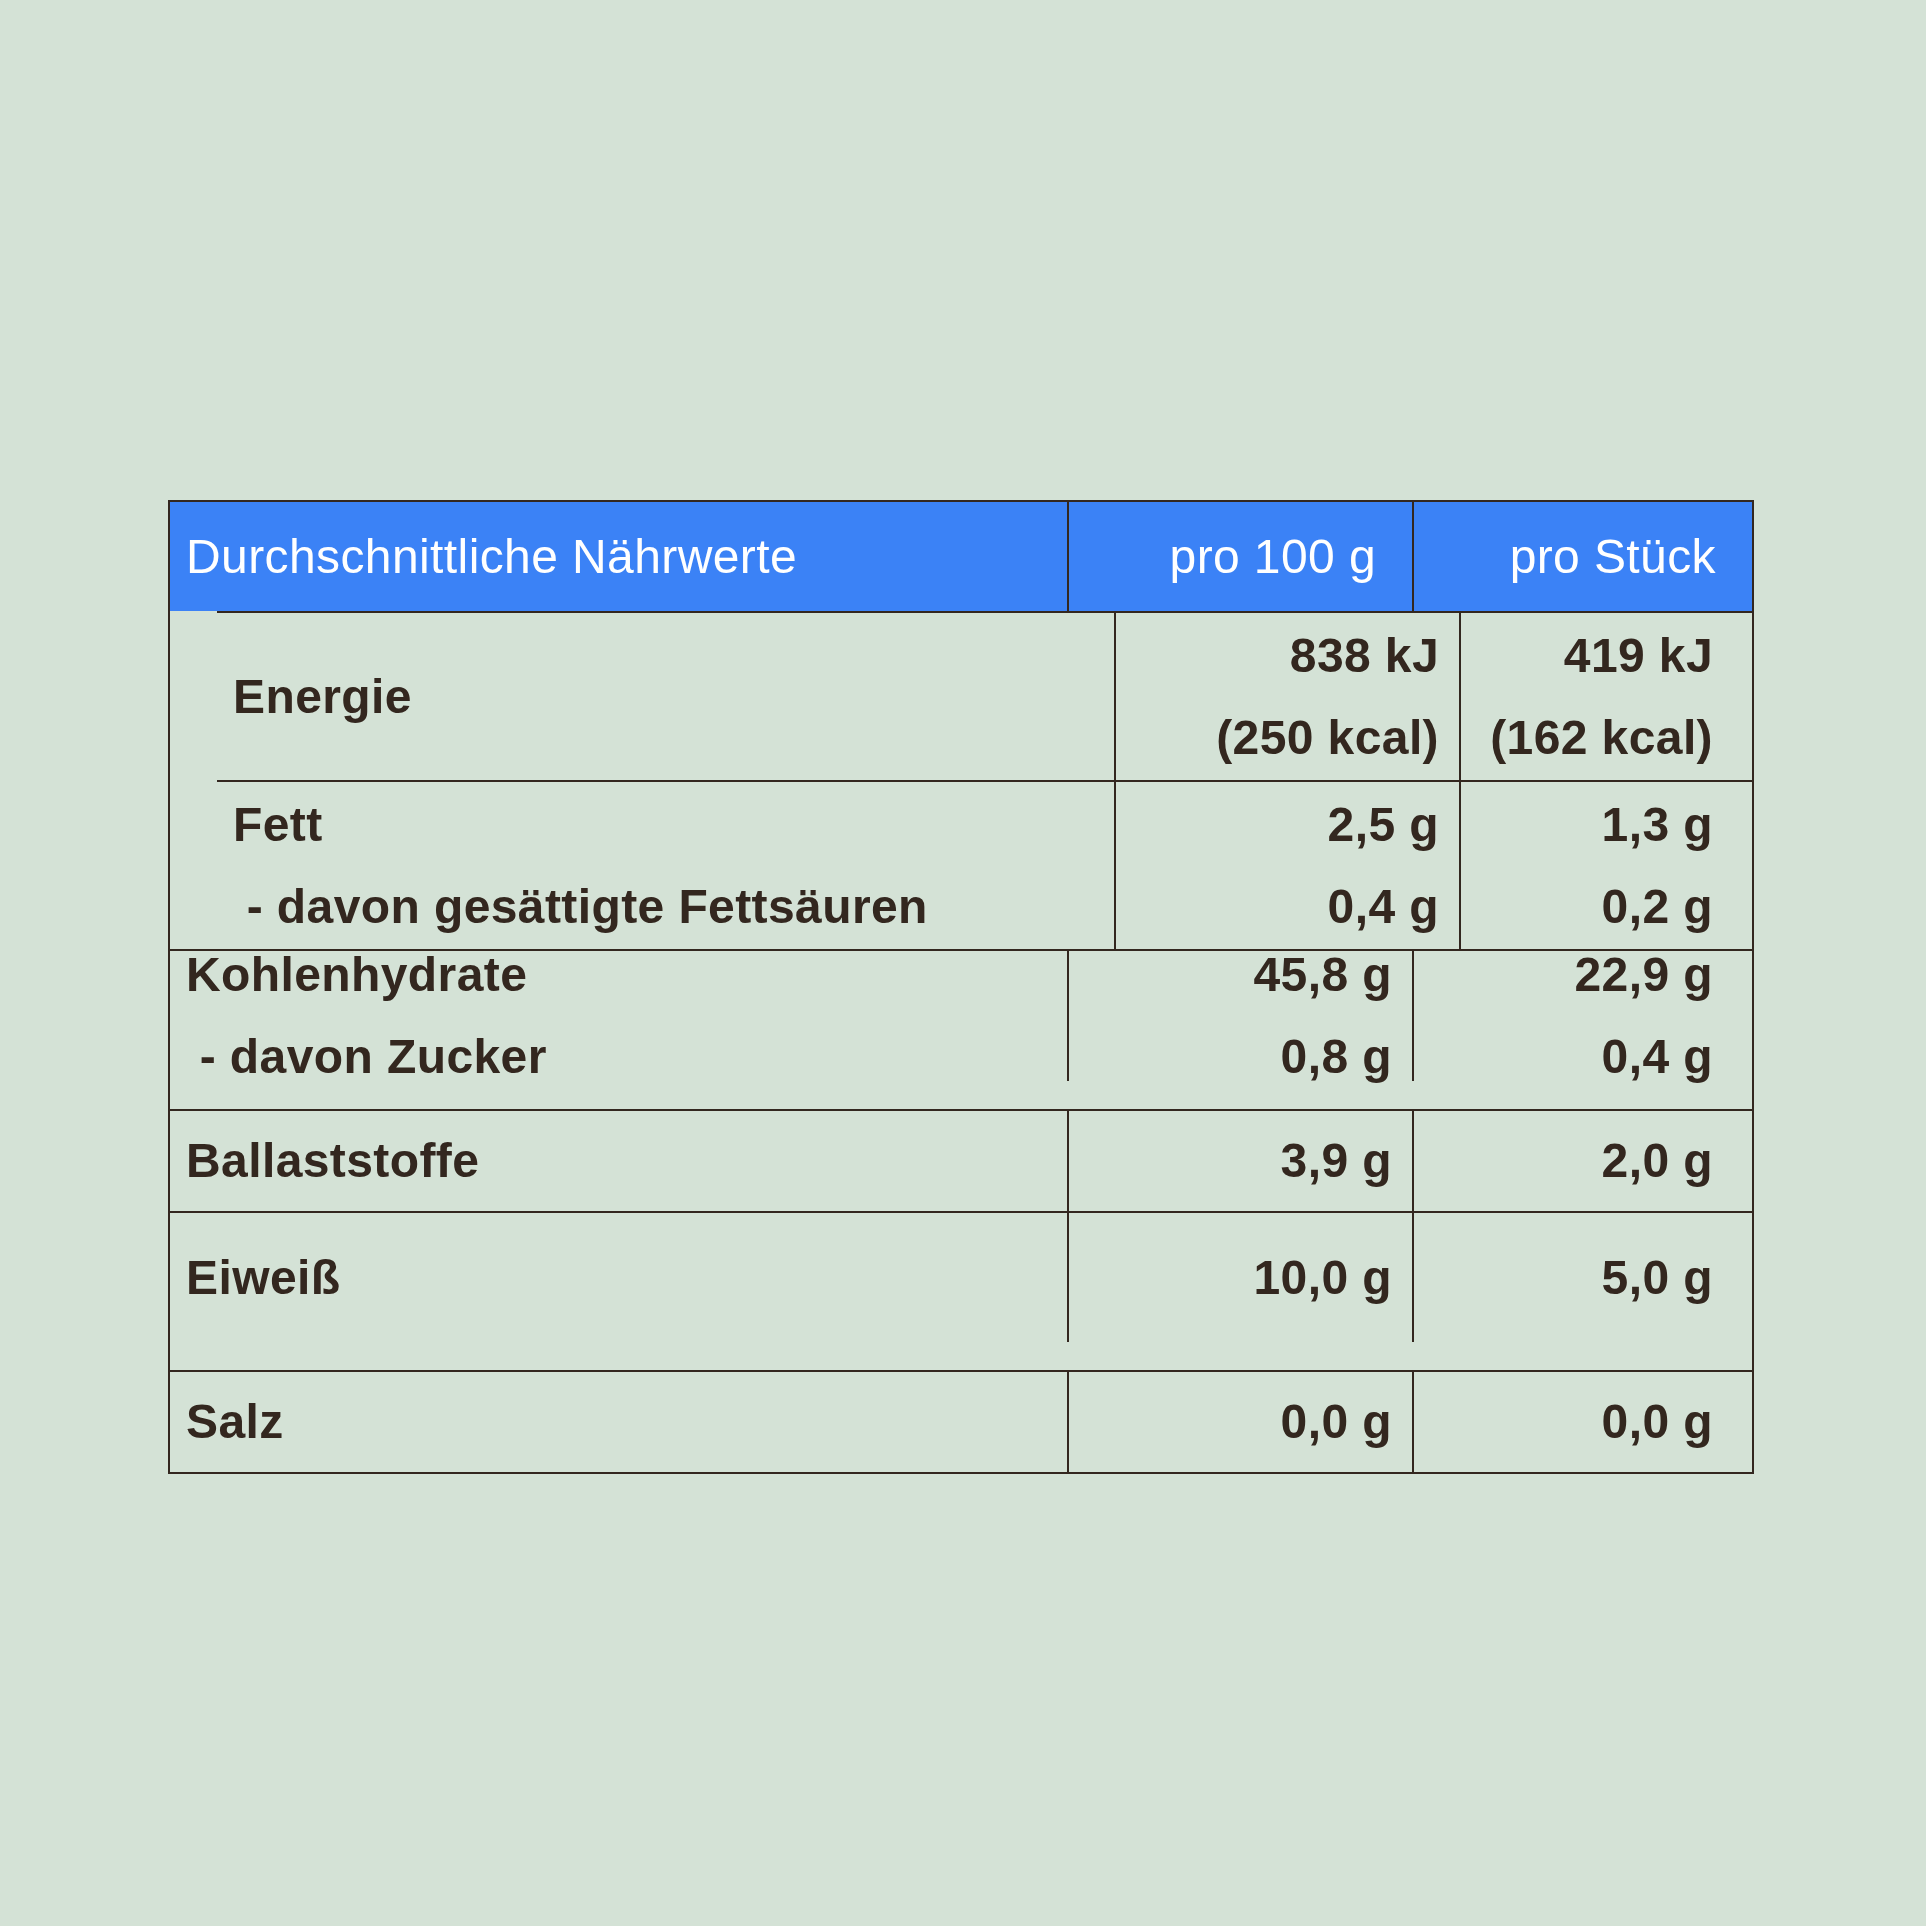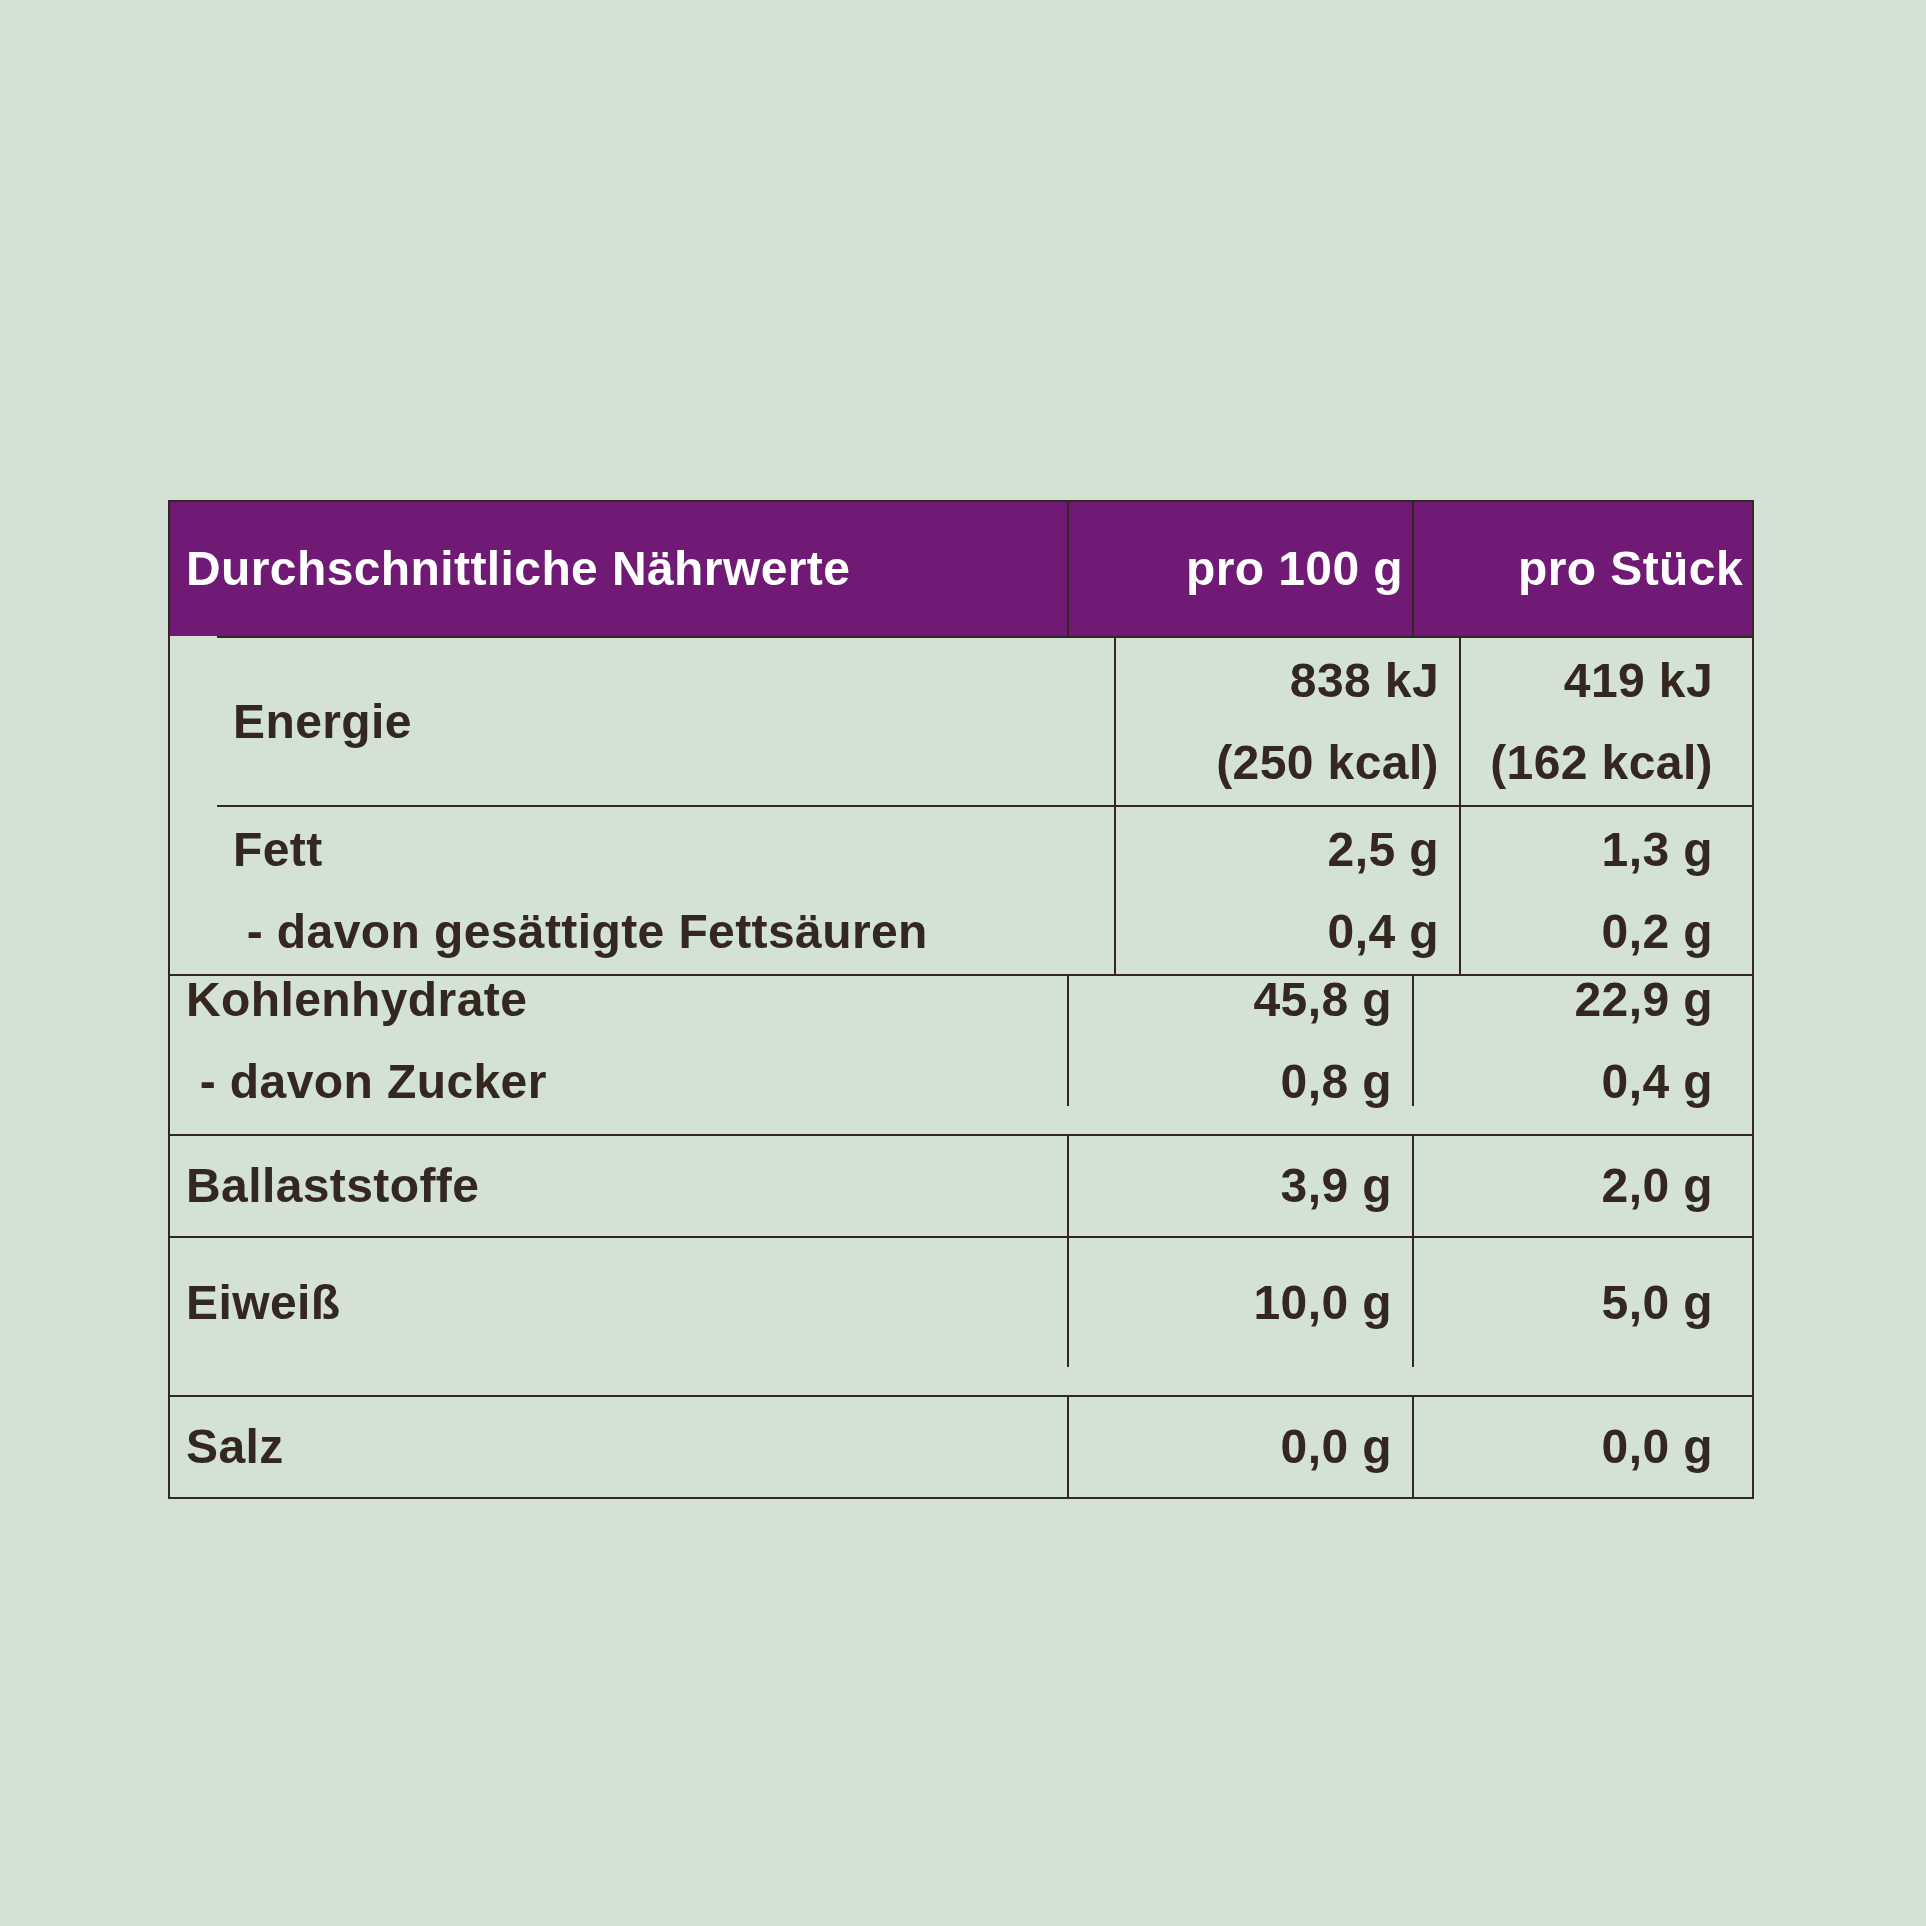--- a/index.html
+++ b/index.html
@@ -55,27 +55,27 @@
     align-items: flex-end;
     text-align: right;
   }
   .c3 {
     flex: 1;
     padding-right: 39px;
     align-items: flex-end;
     text-align: right;
   }
   .header-row {
-    height: 134px;
-    background: #701a75;
+    height: 109px;
+    background: #3b82f6;
     color: #ffffff;
-    font-weight: 700;
+    font-weight: 400;
   }
   .header-row .c2, .header-row .c3 {
-    padding-right: 9px;
+    padding-right: 36px;
   }
   .line {
     white-space: pre;
     line-height: 82px;
   }
   .h232 { height: 169px; margin-left: 47px; }
   .h230 { height: 132px; }
   .h140 { height: 102px; margin-top: 28px; }
   .h138 { height: 131px; }
 </style>

